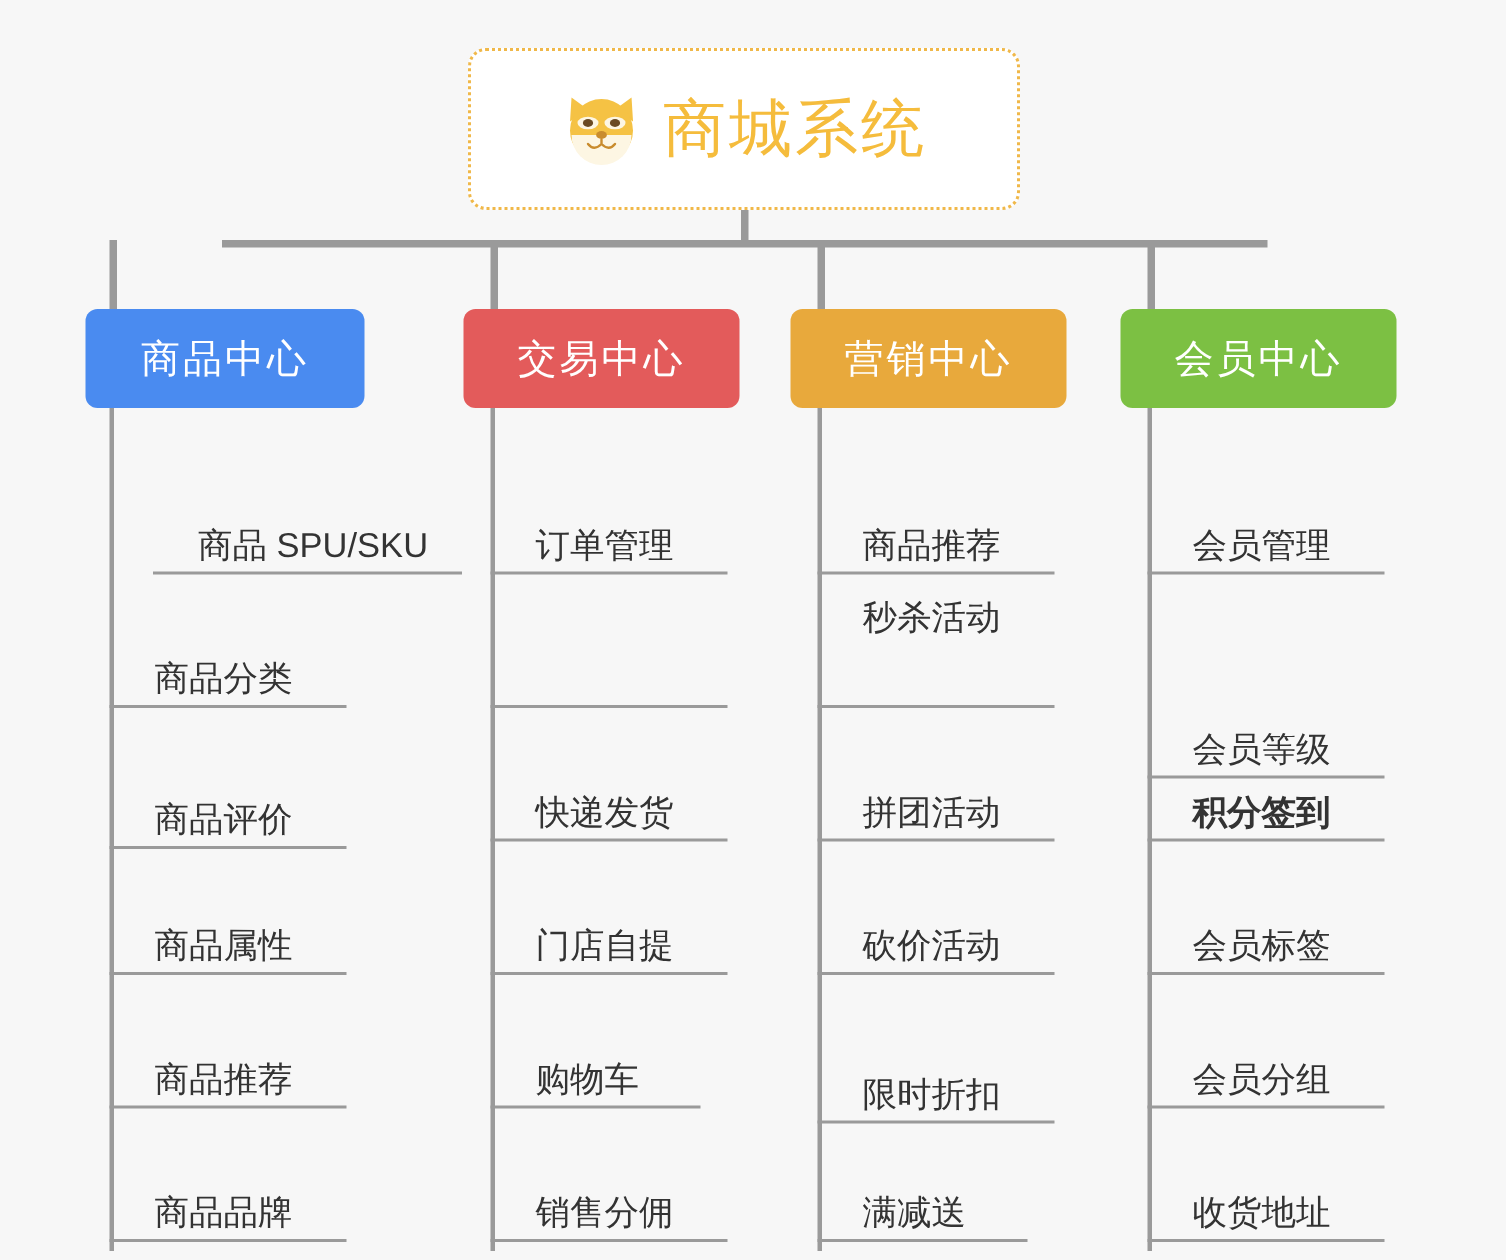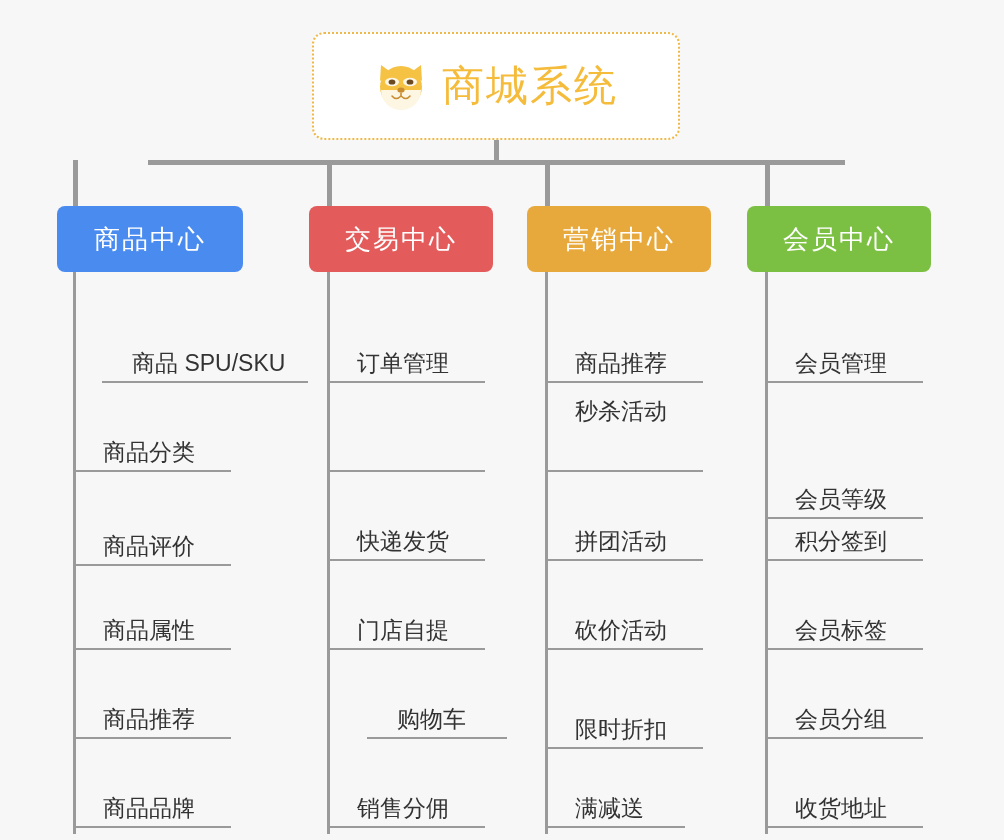--- a/index.html
+++ b/index.html
@@ -211,21 +211,21 @@
         <div class="leaf-rule" style="width: 158px;"></div>
       </div>
       <div class="leaf-item" style="top: 200px;">
         <div class="leaf-text">快递发货</div>
         <div class="leaf-rule" style="width: 158px;"></div>
       </div>
       <div class="leaf-item" style="top: 289px;">
         <div class="leaf-text">门店自提</div>
         <div class="leaf-rule" style="width: 158px;"></div>
       </div>
-      <div class="leaf-item" style="top: 378px; padding-left: 40px;">
+      <div class="leaf-item" style="top: 378px;">
         <div class="leaf-text">购物车</div>
         <div class="leaf-rule" style="width: 140px;"></div>
       </div>
       <div class="leaf-item" style="top: 467px;">
         <div class="leaf-text">销售分佣</div>
         <div class="leaf-rule" style="width: 158px;"></div>
       </div>
     </div>
   <div class="leaf-col" id="leafcol-2" style="left: 545px;">
       <div class="leaf-spine" style="height: 562px;"></div>
@@ -257,21 +257,21 @@
   <div class="leaf-col" id="leafcol-3" style="left: 765px;">
       <div class="leaf-spine" style="height: 562px;"></div>
       <div class="leaf-item" style="top: 22px;">
         <div class="leaf-text">会员管理</div>
         <div class="leaf-rule" style="width: 158px;"></div>
       </div>
       <div class="leaf-item" style="top: 111px; margin-top: 47px;">
         <div class="leaf-text">会员等级</div>
         <div class="leaf-rule" style="width: 158px;"></div>
       </div>
-      <div class="leaf-item" style="top: 200px;">
+      <div class="leaf-item" style="top: 200px; font-weight: bold;">
         <div class="leaf-text">积分签到</div>
         <div class="leaf-rule" style="width: 158px;"></div>
       </div>
       <div class="leaf-item" style="top: 289px;">
         <div class="leaf-text">会员标签</div>
         <div class="leaf-rule" style="width: 158px;"></div>
       </div>
       <div class="leaf-item" style="top: 378px;">
         <div class="leaf-text">会员分组</div>
         <div class="leaf-rule" style="width: 158px;"></div>

